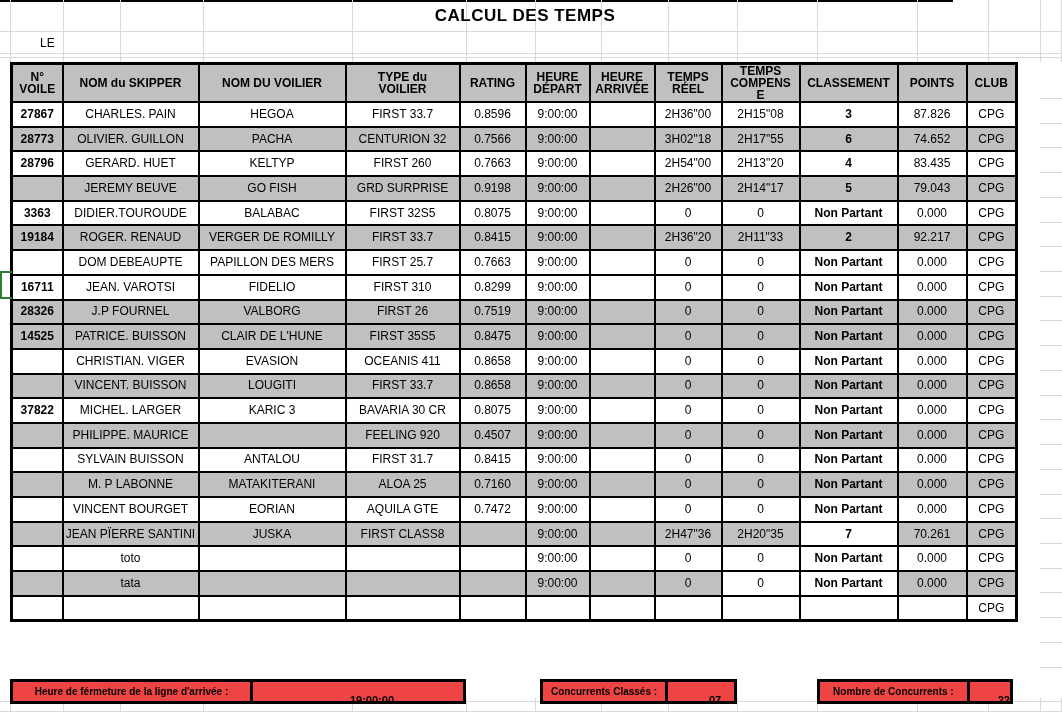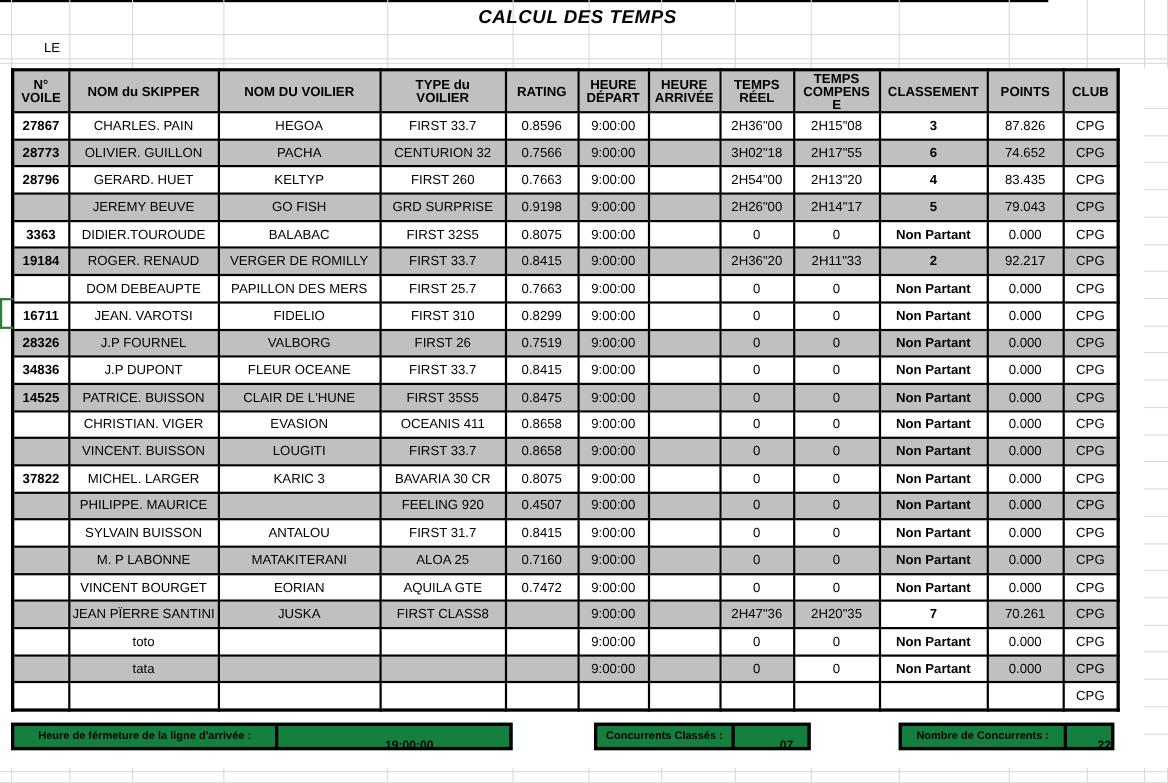--- a/index.html
+++ b/index.html
@@ -4,21 +4,21 @@
 <style>
   html,body{margin:0;padding:0;}
   #screen{
     position:relative;width:1062px;height:712px;background:#ffffff;
     font-family:"Liberation Sans","DejaVu Sans",sans-serif;overflow:hidden;
   }
   .gridline{position:absolute;background:#d9d9d9;}
   .topline{position:absolute;background:#000;left:0;top:0;width:953px;height:2px;}
   #title{
     position:absolute;left:0;top:6px;width:1050px;text-align:center;
-    font-size:17px;font-weight:bold;color:#000;letter-spacing:0.5px;font-style:italic;
+    font-size:17px;font-weight:bold;color:#000;letter-spacing:0.5px;
   }
   #corner-le{position:absolute;left:40px;top:36px;font-size:12px;color:#000;}
   table#calc{
     position:absolute;left:10px;top:62px;
     border-collapse:collapse;table-layout:fixed;
     border:3px solid #000;
   }
   #calc th,#calc td{
     border:2px solid #000;overflow:hidden;white-space:nowrap;
     text-align:center;vertical-align:middle;padding:0 1px;
@@ -33,21 +33,21 @@
   #calc td.force-white{background:#fff !important;}
   #calc td.col-0,#calc td.col-9{font-weight:bold;}
   .c0{width:51px}.c1{width:136px}.c2{width:147px}.c3{width:114px}.c4{width:66px}
   .c5{width:64px}.c6{width:65px}.c7{width:67px}.c8{width:78px}.c9{width:98px}
   .c10{width:69px}.c11{width:50px}
   #active-cell{
     position:absolute;left:0;top:271px;width:10px;height:24px;
     border-top:2px solid #2e7d32;border-bottom:2px solid #2e7d32;border-left:2px solid #2e7d32;
   }
   .fbox{
-    position:absolute;top:657px;height:19px;border:3px solid #000;background:#15803d;
+    position:absolute;top:679px;height:19px;border:3px solid #000;background:#ef4444;
     display:flex;align-items:stretch;gap:28px;
   }
   .fbox .flabel,.fbox .fvalue{
     display:flex;align-items:center;justify-content:center;
     font-weight:bold;color:#000;
   }
   .fbox .flabel{font-size:10px;border-right:3px solid #000;}
   .fbox .fvalue{font-size:11px;margin-top:17px;}
   #fbox-closing{left:10px;width:450px;}
   #fbox-closing .flabel{width:237px;}
@@ -287,34 +287,20 @@
           <td class="col-3">FIRST 26</td>
           <td class="col-4">0.7519</td>
           <td class="col-5">9:00:00</td>
           <td class="col-6"></td>
           <td class="col-7">0</td>
           <td class="col-8">0</td>
           <td class="col-9">Non Partant</td>
           <td class="col-10">0.000</td>
           <td class="col-11">CPG</td>
         </tr>
-        <tr class="">
-          <td class="col-0">34836</td>
-          <td class="col-1">J.P DUPONT</td>
-          <td class="col-2">FLEUR OCEANE</td>
-          <td class="col-3">FIRST 33.7</td>
-          <td class="col-4">0.8415</td>
-          <td class="col-5">9:00:00</td>
-          <td class="col-6"></td>
-          <td class="col-7">0</td>
-          <td class="col-8">0</td>
-          <td class="col-9">Non Partant</td>
-          <td class="col-10">0.000</td>
-          <td class="col-11">CPG</td>
-        </tr>
         <tr class="gray">
           <td class="col-0">14525</td>
           <td class="col-1">PATRICE. BUISSON</td>
           <td class="col-2">CLAIR DE L'HUNE</td>
           <td class="col-3">FIRST 35S5</td>
           <td class="col-4">0.8475</td>
           <td class="col-5">9:00:00</td>
           <td class="col-6"></td>
           <td class="col-7">0</td>
           <td class="col-8">0</td>

